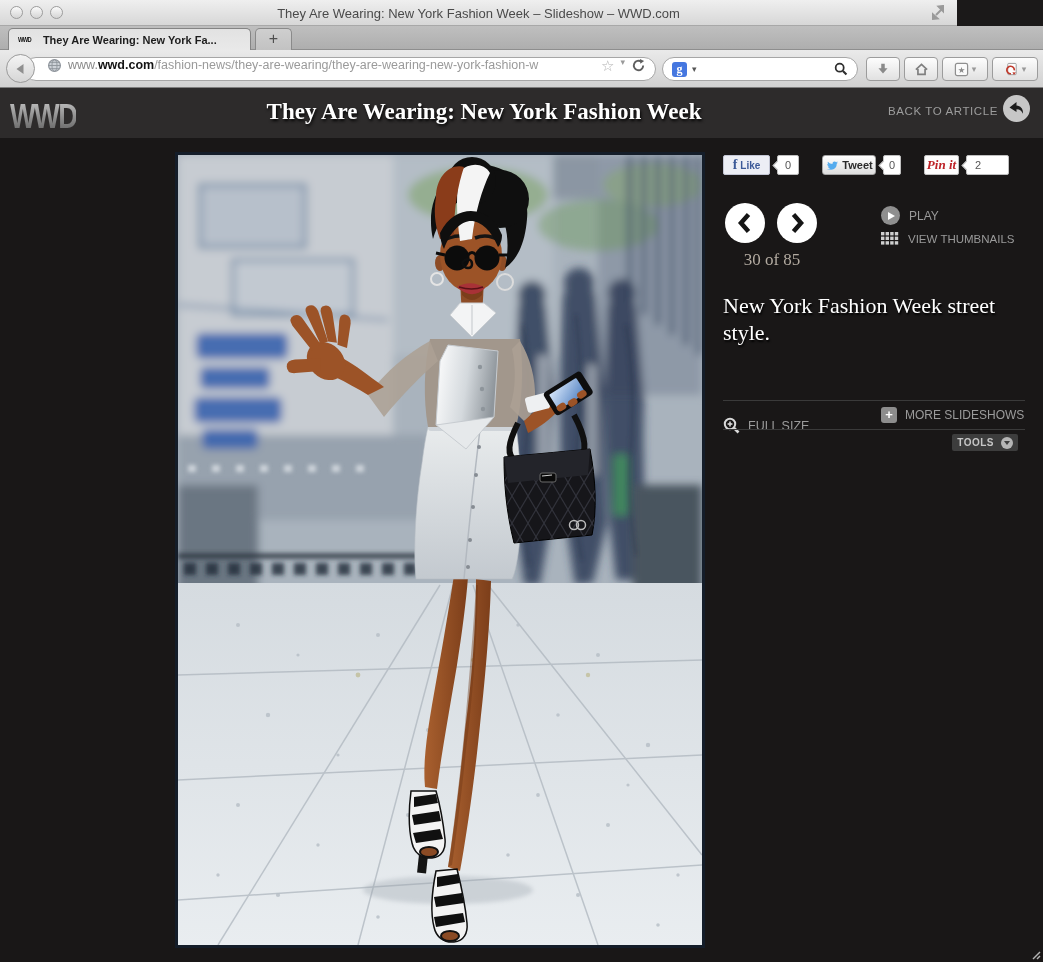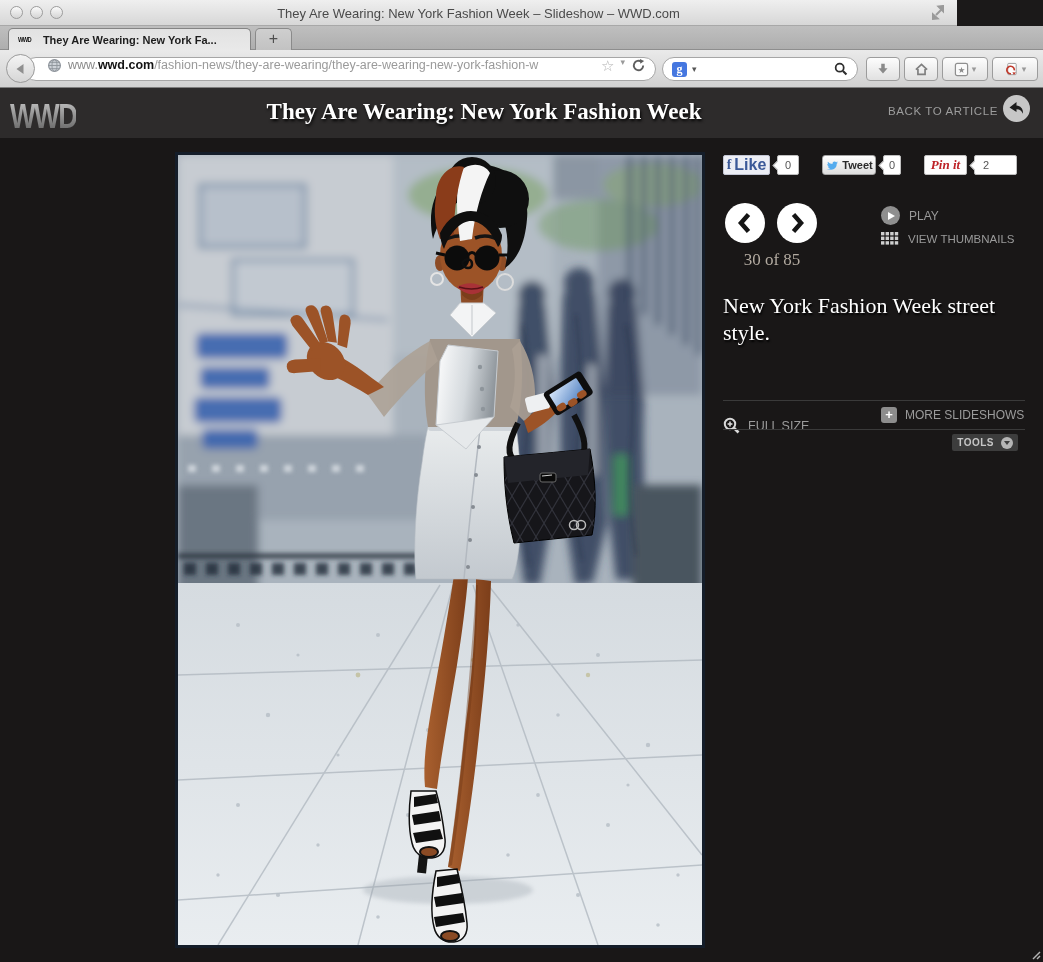--- a/index.html
+++ b/index.html
@@ -59,29 +59,29 @@
   
   .content{position:absolute;top:138px;left:0;width:1043px;height:824px;background:#191717;}
   .photo{position:absolute;left:175px;top:14px;width:530px;height:796px;
     border:3px solid #141d29;box-sizing:border-box;background:#a9b3bd;}
   
   .sidebar{position:absolute;left:723px;top:14px;width:302px;height:800px;}
   .sharegrp{position:absolute;top:3px;display:flex;align-items:center;}
   .fb-btn{width:47px;height:20px;background:#eceef5;border:1px solid #c3c6d4;border-radius:2px;
     display:flex;align-items:center;justify-content:center;gap:3px;box-sizing:border-box;}
   .fb-f{color:#3b5998;font-family:"Liberation Serif",serif;font-weight:bold;font-size:14px;line-height:1;}
-  .fb-label{color:#3b5998;font-size:16px;font-weight:bold;}
+  .fb-label{color:#3b5998;font-size:10px;font-weight:bold;}
   .count{position:relative;margin-left:7px;height:20px;background:#fff;border:1px solid #bfbfbf;
     border-radius:2px;color:#555;font-size:11px;display:flex;align-items:center;justify-content:center;box-sizing:border-box;}
   .count:before{content:"";position:absolute;left:-4px;top:6px;width:6px;height:6px;background:#fff;
     border-left:1px solid #bfbfbf;border-bottom:1px solid #bfbfbf;transform:rotate(45deg);}
   .tw-btn{width:54px;height:20px;background:linear-gradient(#fff,#dedede);border:1px solid #a5a5a5;
     border-radius:3px;display:flex;align-items:center;justify-content:center;gap:4px;box-sizing:border-box;}
   .tw-label{color:#2b2b2b;font-size:11px;font-weight:bold;}
-  .pin-btn{width:43px;height:20px;background:#fdfdfd;border:1px solid #c2c2c2;border-radius:2px;
+  .pin-btn{width:35px;height:20px;background:#fdfdfd;border:1px solid #c2c2c2;border-radius:2px;
     display:flex;align-items:center;justify-content:center;box-sizing:border-box;}
   .pin-label{color:#bd2126;font-family:"Liberation Serif",serif;font-weight:bold;font-style:italic;font-size:13px;}
   .navcir{position:absolute;top:51px;width:40px;height:40px;border-radius:50%;background:#fff;
     display:flex;align-items:center;justify-content:center;}
   .pos{position:absolute;top:98px;left:2px;width:94px;text-align:center;color:#b2aaa0;
     font-family:"Liberation Serif",serif;font-size:17px;}
   .playrow{position:absolute;left:158px;top:54px;display:flex;align-items:center;gap:9px;color:#9a9a9a;font-size:12px;}
   .playcir{width:19px;height:19px;border-radius:50%;background:#8f8f8f;display:flex;align-items:center;justify-content:center;}
   .playtri{width:0;height:0;border-left:7px solid #fff;border-top:4.5px solid transparent;border-bottom:4.5px solid transparent;margin-left:2px;}
   .thumbrow{position:absolute;left:158px;top:80px;display:flex;align-items:center;gap:9px;color:#9a9a9a;font-size:11.5px;}

